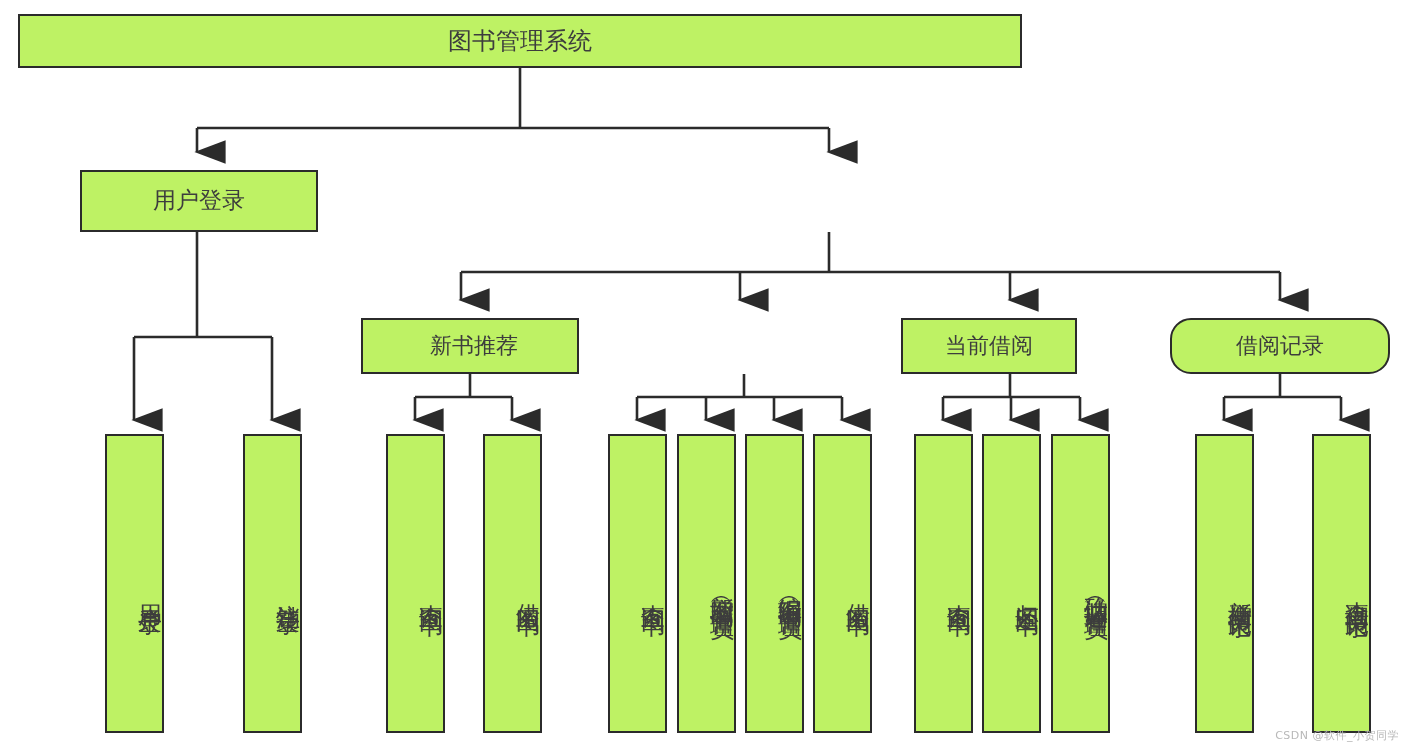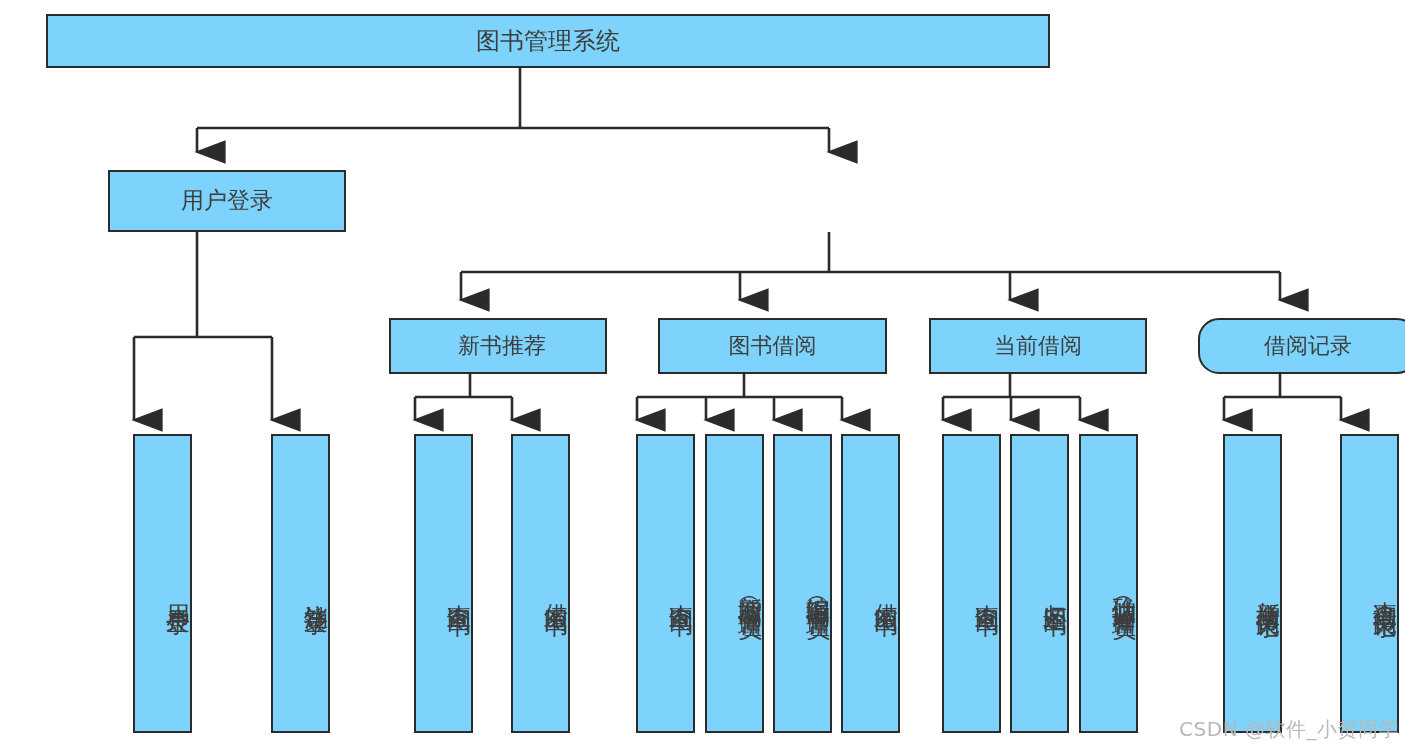--- a/index.html
+++ b/index.html
@@ -1,37 +1,37 @@
 <!DOCTYPE html>
 <html><head>
 <meta charset="utf-8">
 <style>
   html,body{margin:0;padding:0;background:#ffffff;}
   body{width:1405px;height:747px;overflow:hidden;
        font-family:"DejaVu Sans","Liberation Sans",sans-serif;}
   #stage{position:relative;width:1405px;height:747px;background:#ffffff;}
   svg.wires{position:absolute;left:0;top:0;width:1405px;height:747px;}
 
-  .node{position:absolute;box-sizing:border-box;background:#7dd3fc;
+  .node{position:absolute;box-sizing:border-box;background:#bef264;
         border:2.5px solid #2b2b2b;display:flex;align-items:center;
-        justify-content:center;margin-left:28px;}
+        justify-content:center;}
   .node .lbl{color:#3d3d3d;line-height:1.18;text-align:center;
              white-space:pre-wrap;}
 
   .node.root .lbl{font-size:24px;}
   .node.lvl1 .lbl{font-size:23px;}
   .node.lvl2 .lbl{font-size:22px;}
 
   .node.leaf{writing-mode:vertical-rl;text-orientation:upright;
              align-items:flex-start;justify-content:center;padding-top:14px;}
   .node.leaf .lbl{font-size:24px;letter-spacing:3px;
                   writing-mode:vertical-rl;text-orientation:upright;
                   line-height:1.05;}
 
-  .watermark{position:absolute;right:6px;bottom:4px;font-size:20px;
+  .watermark{position:absolute;right:6px;bottom:4px;font-size:11px;
              color:#b8b8b8;letter-spacing:.5px;white-space:nowrap;}
 </style>
 </head>
 <body>
 
 <div id="stage">
 
   <svg class="wires" viewBox="0 0 1405 747" preserveAspectRatio="none">
     <defs>
       <marker id="arrow" viewBox="0 0 10 12" refX="5" refY="11" markerWidth="10" markerHeight="12" orient="auto-start-reverse">
@@ -86,24 +86,21 @@
     <span class="lbl">图书管理系统</span>
   </div>
 
   <div class="node lvl1" style="left:80px;top:170px;width:238px;height:62px;">
     <span class="lbl">用户登录</span>
   </div>
 
   <div class="node lvl2" style="left:361px;top:318px;width:218px;height:56px;padding-left:8px;">
     <span class="lbl">新书推荐</span>
   </div>
-  <div class="node lvl2" style="left:630px;top:318px;width:229px;height:56px;">
-    <span class="lbl">图书借阅</span>
-  </div>
-  <div class="node lvl2" style="left:901px;top:318px;width:218px;height:56px;">
+  <div class="node lvl2" style="left:901px;top:318px;width:176px;height:56px;">
     <span class="lbl">当前借阅</span>
   </div>
   <div class="node lvl2" style="left:1170px;top:318px;width:220px;height:56px;border-radius:21px;">
     <span class="lbl">借阅记录</span>
   </div>
 
   <div class="node leaf" style="left:105px;top:434px;width:59px;height:299px;">
     <span class="lbl">用户登录</span>
   </div>
   <div class="node leaf" style="left:243px;top:434px;width:59px;height:299px;">

